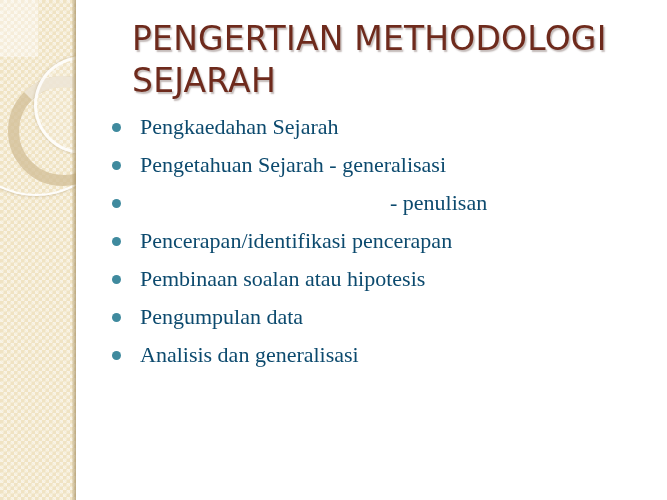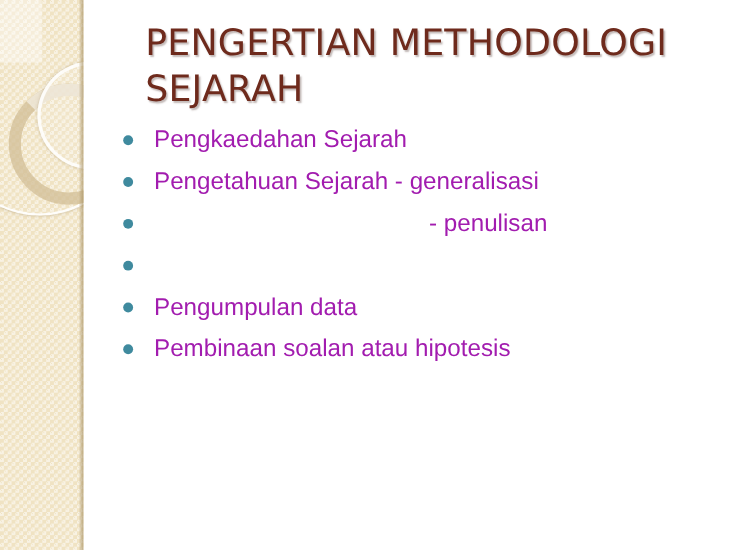--- a/index.html
+++ b/index.html
@@ -129,24 +129,24 @@
   }
   .bullet-dot {
     flex: 0 0 auto;
     width: 9px;
     height: 9px;
     border-radius: 50%;
     background: #3f8a9e;
     margin-right: 19px;
   }
   .bullet-text {
-    font-family: Liberation Sans, sans-serif;
+    font-family: Liberation Serif, serif;
     font-size: 22px;
     line-height: 26px;
-    color: #a21caf;
+    color: #0c4a6e;
     white-space: pre;
   }
   .bullet-text.indented {
     padding-left: 250px;
   }
 </style>
 </head>
 <body>
 
 <div id="slide">
@@ -174,28 +174,33 @@
       <span class="bullet-text">Pengetahuan Sejarah - generalisasi</span>
     </div>
 
     <div class="bullet-row">
       <span class="bullet-dot"></span>
       <span class="bullet-text indented">- penulisan</span>
     </div>
 
     <div class="bullet-row">
       <span class="bullet-dot"></span>
+      <span class="bullet-text">Pencerapan/identifikasi pencerapan</span>
+    </div>
+
+    <div class="bullet-row">
+      <span class="bullet-dot"></span>
+      <span class="bullet-text">Pembinaan soalan atau hipotesis</span>
     </div>
 
     <div class="bullet-row">
       <span class="bullet-dot"></span>
       <span class="bullet-text">Pengumpulan data</span>
     </div>
 
     <div class="bullet-row">
       <span class="bullet-dot"></span>
-      <span class="bullet-text">Pembinaan soalan atau hipotesis</span>
-    </div>
-
+      <span class="bullet-text">Analisis dan generalisasi</span>
+    </div>
 
 
   </div>
 </div>
 
 </body></html>

